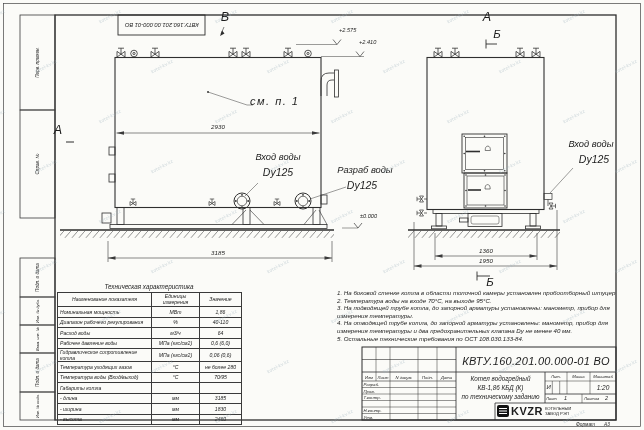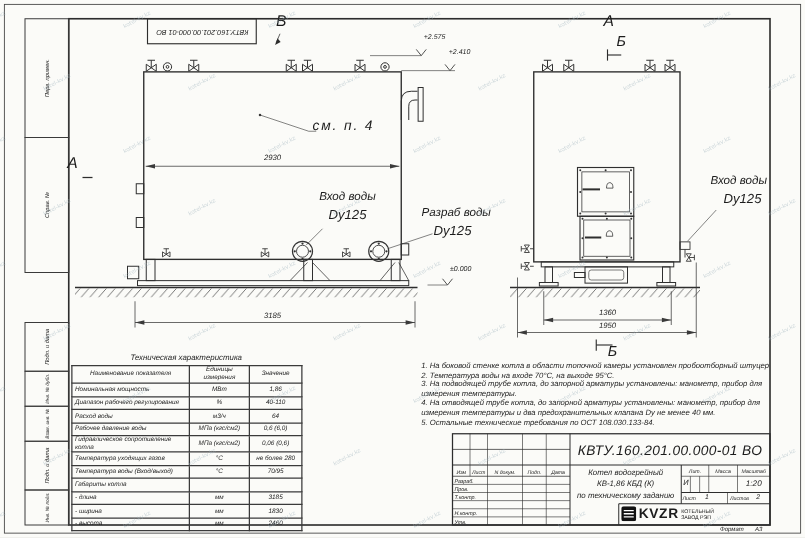--- a/index.html
+++ b/index.html
@@ -262,21 +262,21 @@
 <div class="vlabel" style="left:20px;top:353px;width:28px;height:35px;line-height:35px;font-size:3.9px;">Взам. инв. №</div>
 <div class="vlabel" style="left:20px;top:392px;width:39px;height:35px;line-height:35px;">Подп. и дата</div>
 <div class="vlabel" style="left:20px;top:420px;width:28px;height:35px;line-height:35px;font-size:3.9px;">Инв. № подл.</div>
 
 <div class="topstamp">
       <span>КВТУ.160.201.00.000-01 ВО</span>
     </div>
 
 <div class="t c" style="left:216px;top:10px;width:18px;font-size:12.5px;">В</div>
 <div class="t c" style="left:50px;top:123px;width:16px;font-size:12.5px;">А</div>
-<div class="t" style="left:250px;top:95px;font-size:11px;letter-spacing:1.5px;">см. п. 4</div>
+<div class="t" style="left:250px;top:95px;font-size:11px;letter-spacing:1.5px;">см. п. 1</div>
 <div class="t c" style="left:196px;top:122.5px;width:44px;font-size:6.2px;">2930</div>
 <div class="t c" style="left:250px;top:152px;width:56px;font-size:9.3px;">Вход воды</div>
 <div class="t c" style="left:258px;top:166px;width:40px;font-size:10.5px;">Dy125</div>
 <div class="t c" style="left:334px;top:165px;width:62px;font-size:9.3px;">Разраб воды</div>
 <div class="t c" style="left:341px;top:179px;width:42px;font-size:10.5px;">Dy125</div>
 <div class="t" style="left:339px;top:26.5px;font-size:5.6px;">+2.575</div>
 <div class="t" style="left:359px;top:39px;font-size:5.6px;">+2.410</div>
 <div class="t" style="left:360px;top:212.5px;font-size:5.6px;">±0.000</div>
 <div class="t c" style="left:196px;top:248.5px;width:44px;font-size:6.2px;">3185</div>
 <div class="t c" style="left:479px;top:10px;width:16px;font-size:12.5px;">А</div>

